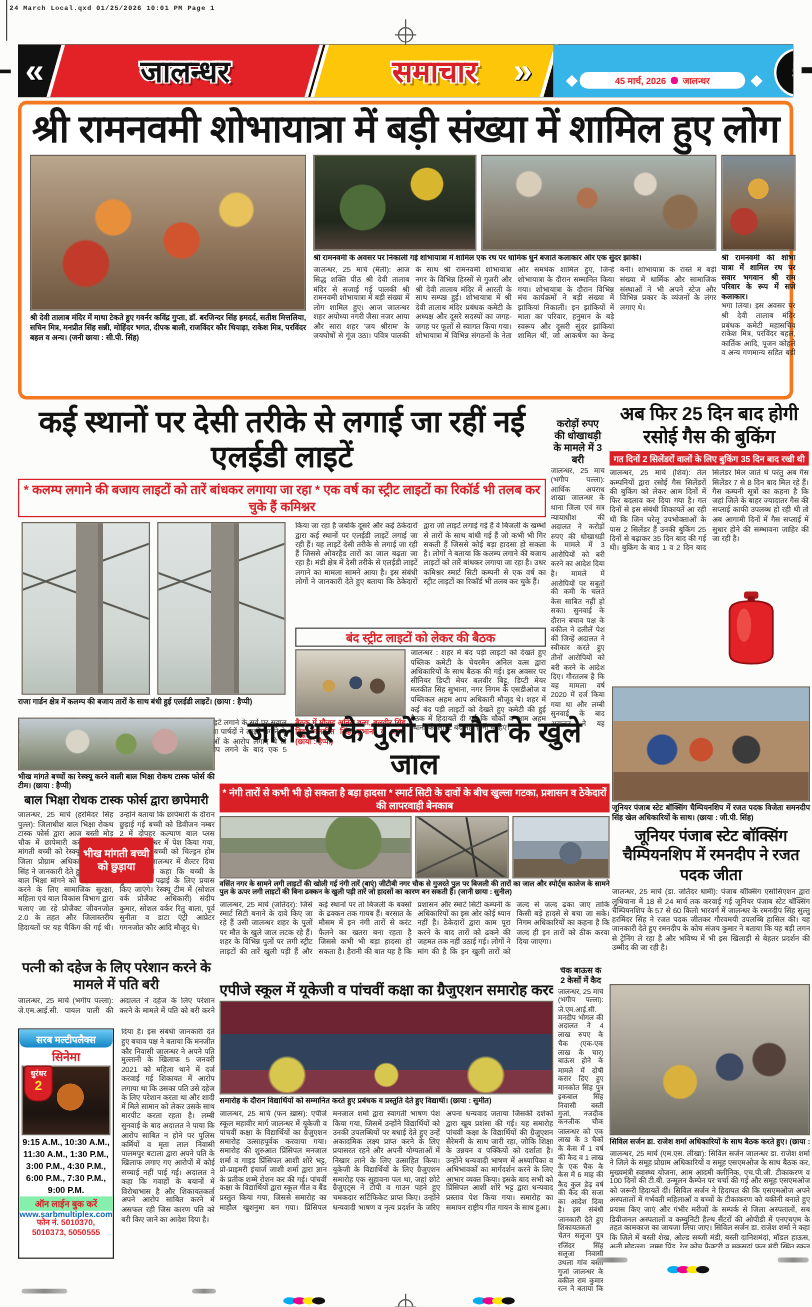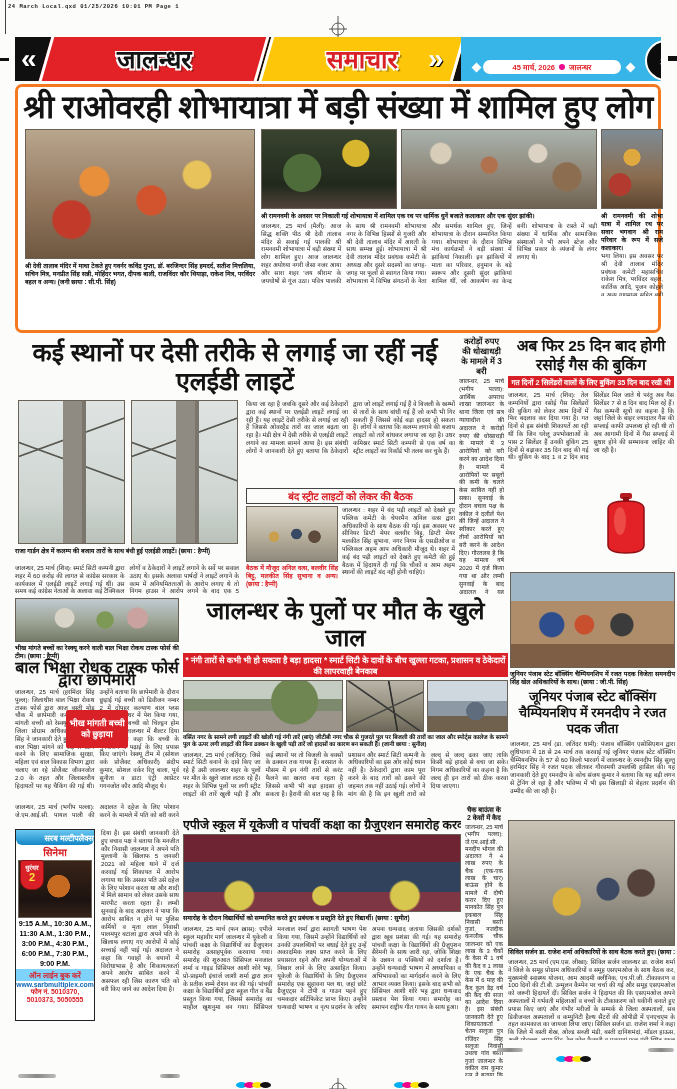--- a/index.html
+++ b/index.html
@@ -108,27 +108,27 @@
   .body{font-size:6.2px;line-height:7.8px;text-align:justify;color:#1c1c1c;overflow:hidden;}
   .cols2{column-count:2;column-gap:5px;}
   .cols3{column-count:3;column-gap:5px;}
   .cols4{column-count:4;column-gap:5px;}
   .hl{font-weight:bold;text-align:center;color:#131313;}
   .redbar{background:#d92027;color:#fff;font-weight:bold;text-align:center;}
   .redtext{color:#d92027;}
   .borderbox{border:1px solid #d92027;}
   
   .cinema{border:1px solid #222;background:#fff;box-sizing:border-box;}
-  .cin-head{background:linear-gradient(180deg,#6cc9f2,#1286c6);color:#fff;font-weight:bold;font-size:8px;text-align:right;padding:2px 0;border-radius:0 0 6px 6px;}
+  .cin-head{background:linear-gradient(180deg,#6cc9f2,#1286c6);color:#fff;font-weight:bold;font-size:8px;text-align:center;padding:2px 0;border-radius:0 0 6px 6px;}
   .cin-label{color:#d92027;font-weight:bold;font-size:10px;text-align:center;}
   .badge{position:absolute;left:2px;top:0;width:24px;height:30px;background:#d92027;border-radius:3px 3px 10px 10px;
          color:#fff;font-weight:bold;font-size:6.5px;text-align:center;line-height:8px;padding-top:3px;box-sizing:border-box;border:1px solid #8e0f14;}
   .badge b{display:block;color:#ffe13a;font-size:11px;line-height:11px;}
   .times{font-weight:bold;font-size:7.2px;line-height:10px;text-align:center;color:#000;}
-  .book{background:#7dd3fc;color:#d92027;font-weight:bold;font-size:7.5px;text-align:center;padding:1px 0;}
+  .book{background:#86efac;color:#d92027;font-weight:bold;font-size:7.5px;text-align:center;padding:1px 0;}
   .cin-url{color:#1268b5;font-weight:bold;font-size:6.8px;text-align:center;}
   .cin-ph{color:#d92027;font-weight:bold;font-size:6.8px;text-align:center;line-height:8px;}
   
   .cyl{position:absolute;}
 </style>
 </head>
 <body>
 
 <div class="page">
 
@@ -159,57 +159,58 @@
         <span>45 मार्च, 2026</span>
         <span class="dot-mag"></span>
         <span>जालन्धर</span>
       </div>
       <div class="pill-diamond" style="left:166px;"></div>
       <div class="pagenum">5</div>
     </div>
   </div>
 
   <div class="abs topsec">
-    <div class="h-main">श्री राओवरही शोभायात्रा में बड़ी संख्या में शामिल हुए लोग</div>
+    <div class="h-main">श्री रामनवमी शोभायात्रा में बड़ी संख्या में शामिल हुए लोग</div>
     <div class="photorow">
       <div class="ph ph-garland" style="left:2px;top:0;width:230px;height:130px;"></div>
       <div class="cap abs" style="left:2px;top:133px;width:230px;">श्री देवी तालाब मंदिर में माथा टेकते हुए गवर्नर कविंद्र गुप्ता, डॉ. बरजिन्दर सिंह हमदर्द, सतीश मित्तलिया, सचिन मित्र, मनप्रीत सिंह सन्नी, मोहिंदर भगत, दीपक बाली, राजविंदर कौर थियाड़ा, राकेश मित्र, परविंदर बहल व अन्य। (जनी छाया : सी.पी. सिंह)</div>
       <div class="ph ph-jhanki" style="left:238px;top:0;width:136px;height:80px;"></div>
       <div class="ph ph-crowd" style="left:378px;top:0;width:196px;height:80px;"></div>
       <div class="ph ph-rath" style="left:578px;top:0;width:62px;height:80px;"></div>
       <div class="cap abs" style="left:238px;top:83px;width:336px;white-space:nowrap;overflow:hidden;">श्री रामनवमी के अवसर पर निकाली गई शोभायात्रा में शामिल एक रथ पर धार्मिक धुनें बजाते कलाकार और एक सुंदर झांकी।</div>
       <div class="body cols4 abs" style="left:238px;top:93px;width:336px;height:74px;">जालन्धर, 25 मार्च (मैली): आज सिद्ध शक्ति पीठ श्री देवी तालाब मंदिर से सजाई गई पालकी श्री रामनवमी शोभायात्रा में बड़ी संख्या में लोग शामिल हुए। आज जालन्धर शहर अयोध्या नगरी जैसा नजर आया और सारा शहर 'जय श्रीराम' के जयघोषों से गूंज उठा। पवित्र पालकी के साथ श्री रामनवमी शोभायात्रा नगर के विभिन्न हिस्सों से गुजरी और श्री देवी तालाब मंदिर में आरती के साथ सम्पन्न हुई। शोभायात्रा में श्री देवी तालाब मंदिर प्रबंधक कमेटी के अध्यक्ष और दूसरे सदस्यों का जगह-जगह पर फूलों से स्वागत किया गया। शोभायात्रा में विभिन्न संगठनों के नेता और समर्थक शामिल हुए, जिन्हें शोभायात्रा के दौरान सम्मानित किया गया। शोभायात्रा के दौरान विभिन्न मंच कार्यक्रमों ने बड़ी संख्या में झांकियां निकालीं। इन झांकियों में माता का परिवार, हनुमान के बड़े स्वरूप और दूसरी सुंदर झांकियां शामिल थीं, जो आकर्षण का केन्द्र बनीं। शोभायात्रा के रास्ते में बड़ी संख्या में धार्मिक और सामाजिक संस्थाओं ने भी अपने स्टेज और विभिन्न प्रकार के व्यंजनों के लंगर लगाए थे।</div>
       <div class="abs" style="left:578px;top:83px;width:62px;height:84px;overflow:hidden;">
         <div class="cap">श्री रामनवमी की शोभा यात्रा में शामिल रथ पर सवार भगवान श्री राम परिवार के रूप में सजे कलाकार।</div>
         <div class="body">भगा लिया। इस अवसर पर श्री देवी तालाब मंदिर प्रबंधक कमेटी महासचिव राकेश मित्र, परविंदर बहल, कार्तिक आदि, पूजन कोहले व अन्य गणमान्य सहित बड़ी संख्या में महल्लावासी मौजूद थे।</div>
       </div>
     </div>
   </div>
 
   <div class="abs" style="left:15px;top:338px;width:440px;">
     <div class="hl" style="font-size:25px;line-height:29px;">कई स्थानों पर देसी तरीके से लगाई जा रहीं नई एलईडी लाइटें</div>
+    <div class="borderbox redtext" style="margin-top:3px;font-weight:bold;font-size:10.6px;text-align:center;padding:1px 0;">* कलम्प लगाने की बजाय लाइटों को तारें बांधकर लगाया जा रहा * एक वर्ष का स्ट्रीट लाइटों का रिकॉर्ड भी तलब कर चुके हैं कमिश्नर</div>
     <div style="position:relative;height:200px;margin-top:4px;">
       <div class="ph ph-pole" style="left:3px;top:0;width:107px;height:144px;"></div>
       <div class="ph ph-pole" style="left:116px;top:0;width:107px;height:144px;"></div>
       <div class="cap abs" style="left:0;top:147px;width:224px;">राजा गार्डन क्षेत्र में कलम्प की बजाय तारों के साथ बंधी हुई एलईडी लाइटें। (छाया : हैप्पी)</div>
       <div class="body cols2 abs" style="left:0;top:164px;width:224px;height:36px;">जालन्धर, 25 मार्च (शिव): स्मार्ट सिटी कम्पनी द्वारा शहर में 60 करोड़ की लागत से कांग्रेस सरकार के कार्यकाल में एलईडी लाइटें लगाई गई थीं। उस समय कई कांग्रेस नेताओं के अलावा कई टैक्निकल लोगों व ठेकेदारों ने लाइटें लगाने के सर्वे पर सवाल उठाए थे। इसके अलावा पार्षदों ने लाइटें लगाने के काम में अनियमितताओं के आरोप लगाए थे तो निगम हाउस ने आरोप लगने के बाद एक 5 सदस्यीय कमेटी का गठन किया था। यह मामला काफी समय तक निगम हाउस में भी गूंजता रहा। इस समय शहर में लगी 70 हजार के करीब एलईडी लाइटों की सम्भाल का काम एचपीएल कम्पनी द्वारा</div>
       <div class="body cols2 abs" style="left:231px;top:0;width:209px;height:84px;">किया जा रहा है जबकि दूसरे और कई ठेकेदारों द्वारा कई स्थानों पर एलईडी लाइटें लगाई जा रही हैं। यह लाइटें देसी तरीके से लगाई जा रही हैं जिससे ओवरहैड तारों का जाल बढ़ता जा रहा है। मंडी क्षेत्र में देसी तरीके से एलईडी लाइटें लगाने का मामला सामने आया है। इस संबंधी लोगों ने जानकारी देते हुए बताया कि ठेकेदारों द्वारा जो लाइटें लगाई गई हैं वे बिजली के खम्भों से तारों के साथ बांधी गई हैं जो कभी भी गिर सकती हैं जिससे कोई बड़ा हादसा हो सकता है। लोगों ने बताया कि कलम्प लगाने की बजाय लाइटों को तारें बांधकर लगाया जा रहा है। उधर कमिश्नर स्मार्ट सिटी कम्पनी से एक वर्ष का स्ट्रीट लाइटों का रिकॉर्ड भी तलब कर चुके हैं।</div>
 
       <div class="abs" style="left:231px;top:88px;width:209px;height:112px;">
         <div class="redtext" style="border:1px solid #444;font-weight:bold;font-size:10px;text-align:center;">बंद स्ट्रीट लाइटों को लेकर की बैठक</div>
         <div style="position:relative;margin-top:2px;height:94px;">
           <div class="ph ph-meeting" style="left:0;top:0;width:92px;height:56px;"></div>
           <div class="cap abs redtext" style="left:0;top:58px;width:92px;color:#d92027;">बैठक में मौजूद अनिल वत्स, बलवीर सिंह बिट्टू, मलकीत सिंह सुभाना व अन्य। (छाया : हैप्पी)</div>
           <div class="body abs" style="left:96px;top:0;width:113px;height:94px;">जालन्धर : शहर में बंद पड़ी लाइटों को देखते हुए पब्लिक कमेटी के चेयरमैन अनिल वत्स द्वारा अधिकारियों के साथ बैठक की गई। इस अवसर पर सीनियर डिप्टी मेयर बलवीर बिट्टू, डिप्टी मेयर मलकीत सिंह सुभाना, नगर निगम के एसडीओज व पब्लिकल अहम आप अधिकारी मौजूद थे। शहर में कई बंद पड़ी लाइटों को देखते हुए कमेटी की हुई बैठक में हिदायतें दी गईं कि चौकों व आम अहम स्थानों की लाइटें बंद नहीं होनी चाहिएं।</div>
         </div>
       </div>
     </div>
   </div>
 
-  <div class="abs" style="left:459px;top:336px;width:45px;height:258px;overflow:hidden;">
+  <div class="abs" style="left:459px;top:348px;width:45px;height:258px;overflow:hidden;">
     <div class="hl" style="font-size:8.3px;line-height:10px;">करोड़ों रुपए की धोखाधड़ी के मामले में 3 बरी</div>
     <div class="body" style="margin-top:2px;font-size:6px;">जालन्धर, 25 मार्च (भगीप पल्ला): आर्थिक अपराध शाखा जालन्धर के थाना जिला एवं सत्र न्यायाधीश की अदालत ने करोड़ों रुपए की धोखाधड़ी के मामले में 3 आरोपियों को बरी करने का आदेश दिया है। मामले में आरोपियों पर सबूतों की कमी के चलते केस साबित नहीं हो सका। सुनवाई के दौरान बचाव पक्ष के वकील ने दलीलें पेश कीं जिन्हें अदालत ने स्वीकार करते हुए तीनों आरोपियों को बरी करने के आदेश दिए। गौरतलब है कि यह मामला वर्ष 2020 में दर्ज किया गया था और लम्बी सुनवाई के बाद अदालत ने यह फैसला सुनाया। बरी हुए व्यक्तियों के वकील ने बताया कि पुलिस द्वारा दर्ज केस में लगाए गए आरोप अदालत में साबित नहीं हो सके जिस कारण अदालत ने सभी को बरी कर दिया।</div>
   </div>
 
   <div class="abs" style="left:508px;top:336px;width:166px;">
     <div class="hl" style="font-size:15.5px;line-height:19px;">अब फिर 25 दिन बाद होगी रसोई गैस की बुकिंग</div>
     <div class="redbar" style="margin-top:2px;font-size:7.3px;padding:1px 0;">गत दिनों 2 सिलेंडरों वालों के लिए बुकिंग 35 दिन बाद रखी थी</div>
     <div style="position:relative;margin-top:3px;height:168px;">
       <div class="body cols2" style="height:168px;">जालन्धर, 25 मार्च (शिव): तेल कम्पनियों द्वारा रसोई गैस सिलेंडरों की बुकिंग को लेकर आम दिनों में फिर बदलाव कर दिया गया है। गत दिनों से इस संबंधी शिकायतें आ रही थीं कि जिन घरेलू उपभोक्ताओं के पास 2 सिलेंडर हैं उनकी बुकिंग 25 दिनों से बढ़ाकर 35 दिन बाद की गई थी। बुकिंग के बाद 1 व 2 दिन बाद सिलेंडर मिल जाते थे परंतु अब गैस सिलेंडर 7 से 8 दिन बाद मिल रहे हैं। गैस कम्पनी सूत्रों का कहना है कि जहां जिले के बाहर ज्यादातर गैस की सप्लाई काफी उपलब्ध हो रही थी तो अब आगामी दिनों में गैस सप्लाई में सुधार होने की सम्भावना जाहिर की जा रही है।</div>
       <div class="cyl" style="left:92px;top:100px;">
@@ -238,28 +239,29 @@
   <div class="abs" style="left:510px;top:572px;width:165px;">
     <div class="ph ph-boxing" style="position:relative;left:0;top:0;width:165px;height:96px;"></div>
     <div class="cap" style="margin-top:2px;">जूनियर पंजाब स्टेट बॉक्सिंग चैम्पियनशिप में रजत पदक विजेता समनदीप सिंह खेल अधिकारियों के साथ। (छाया : जी.पी. सिंह)</div>
     <div class="hl" style="margin-top:3px;font-size:13px;line-height:16px;">जूनियर पंजाब स्टेट बॉक्सिंग चैम्पियनशिप में रमनदीप ने रजत पदक जीता</div>
     <div class="body" style="margin-top:3px;height:70px;">जालन्धर, 25 मार्च (डा. जतिंदर धामी): पंजाब बॉक्सिंग एसोसिएशन द्वारा लुधियाना में 18 से 24 मार्च तक करवाई गई जूनियर पंजाब स्टेट बॉक्सिंग चैम्पियनशिप के 57 से 60 किलो भारवर्ग में जालन्धर के रमनदीप सिंह सुल्तु हरमिंदर सिंह ने रजत पदक जीतकर गौरवमयी उपलब्धि हासिल की। यह जानकारी देते हुए रमनदीप के कोच संजय कुमार ने बताया कि यह बड़ी लगन से ट्रेनिंग ले रहा है और भविष्य में भी इस खिलाड़ी से बेहतर प्रदर्शन की उम्मीद की जा रही है।</div>
   </div>
 
   <div class="abs" style="left:15px;top:598px;width:164px;">
     <div class="ph ph-team" style="position:relative;width:164px;height:44px;"></div>
     <div class="cap" style="margin-top:2px;">भीख मांगते बच्चों का रेस्क्यू करने वाली बाल भिक्षा रोकथ टास्क फोर्स की टीम। (छाया : हैप्पी)</div>
-    <div class="hl" style="margin-top:2px;font-size:16px;line-height:12px;">बाल भिक्षा रोधक टास्क फोर्स द्वारा छापेमारी</div>
+    <div class="hl" style="margin-top:2px;font-size:10px;line-height:12px;">बाल भिक्षा रोधक टास्क फोर्स द्वारा छापेमारी</div>
     <div style="position:relative;margin-top:2px;height:118px;">
       <div class="body cols2" style="height:118px;">जालन्धर, 25 मार्च (हरमिंदर सिंह पुल्ल): जिलाधीश बाल भिक्षा रोकथ टास्क फोर्स द्वारा आज बस्ती मोड़ चौक में छापेमारी कर एक भीख मांगती बच्ची को रेस्क्यू किया गया। जिला प्रोग्राम अधिकारी मनजिंदर सिंह ने जानकारी देते हुए बताया कि बाल भिक्षा मांगने को जड़ से खत्म करने के लिए सामाजिक सुरक्षा, महिला एवं बाल विकास विभाग द्वारा चलाए जा रहे प्रोजैक्ट जीवनजोत 2.0 के तहत और जिलास्तरीय हिदायतों पर यह चैकिंग की गई थी। उन्होंने बताया कि छापेमारी के दौरान छुड़ाई गई बच्ची को डिवीजन नम्बर 2 में दोपहर कल्याण बाल प्लस कमेटी जालन्धर में पेश किया गया, कमेटी द्वारा बच्ची को चिल्ड्रन होम पास गर्ल्स जालन्धर में शैल्टर दिया गया। उन्होंने कहा कि बच्ची के पुनर्वासन व पढ़ाई के लिए प्रयास किए जाएंगे। रेस्क्यू टीम में (सोशल वर्क प्रोजैक्ट अधिकारी) संदीप कुमार, सोशल वर्कर रितु बाला, पूर्व सुनीता व डाटा एंट्री आप्रेटर गगनजोत कौर आदि मौजूद थे।</div>
       <div class="abs redbar" style="left:51px;top:22px;width:62px;height:38px;font-size:8.6px;line-height:11px;display:flex;align-items:center;justify-content:center;padding:2px;box-sizing:border-box;border-radius:2px;">भीख मांगती बच्ची को छुड़ाया</div>
     </div>
   </div>
 
   <div class="abs" style="left:15px;top:800px;width:164px;">
+    <div class="hl" style="font-size:11.5px;line-height:14px;">पत्नी को दहेज के लिए परेशान करने के मामले में पति बरी</div>
     <div class="body cols2" style="margin-top:3px;height:22px;">जालन्धर, 25 मार्च (भगीप पल्ला): जे.एम.आई.सी. पायल पाली की अदालत ने दहेज के लिए परेशान करने के मामले में पति को बरी करने का आदेश</div>
     <div style="position:relative;height:230px;">
 
       <div class="abs cinema" style="left:0;top:4px;width:80px;height:192px;">
         <div class="cin-head">सरब मल्टीपलैक्स</div>
         <div class="cin-label">सिनेमा</div>
         <div style="position:relative;height:58px;margin:1px 2px;">
           <div class="ph ph-poster" style="left:0;top:0;width:74px;height:58px;"></div>
           <div class="badge">
             <span>धुरंधर</span>

